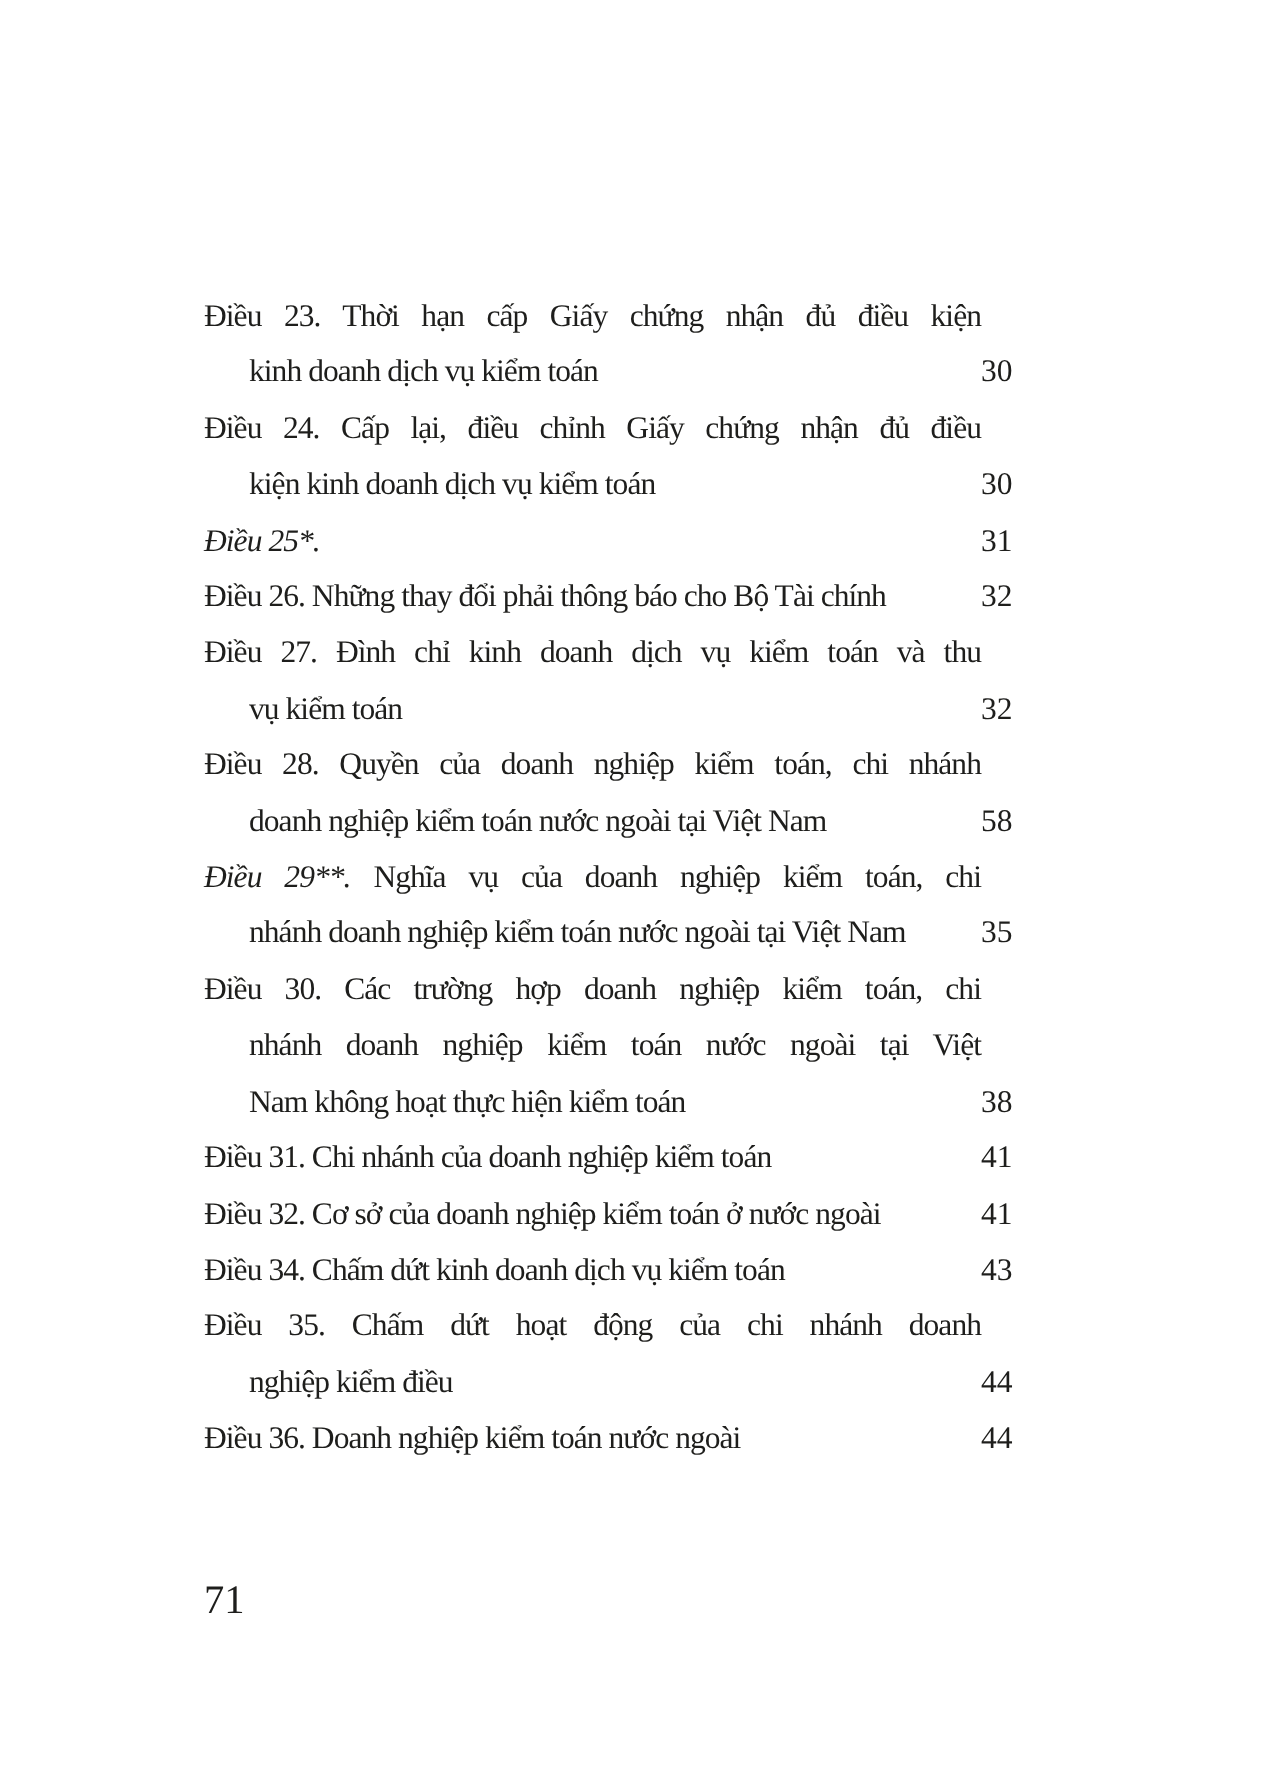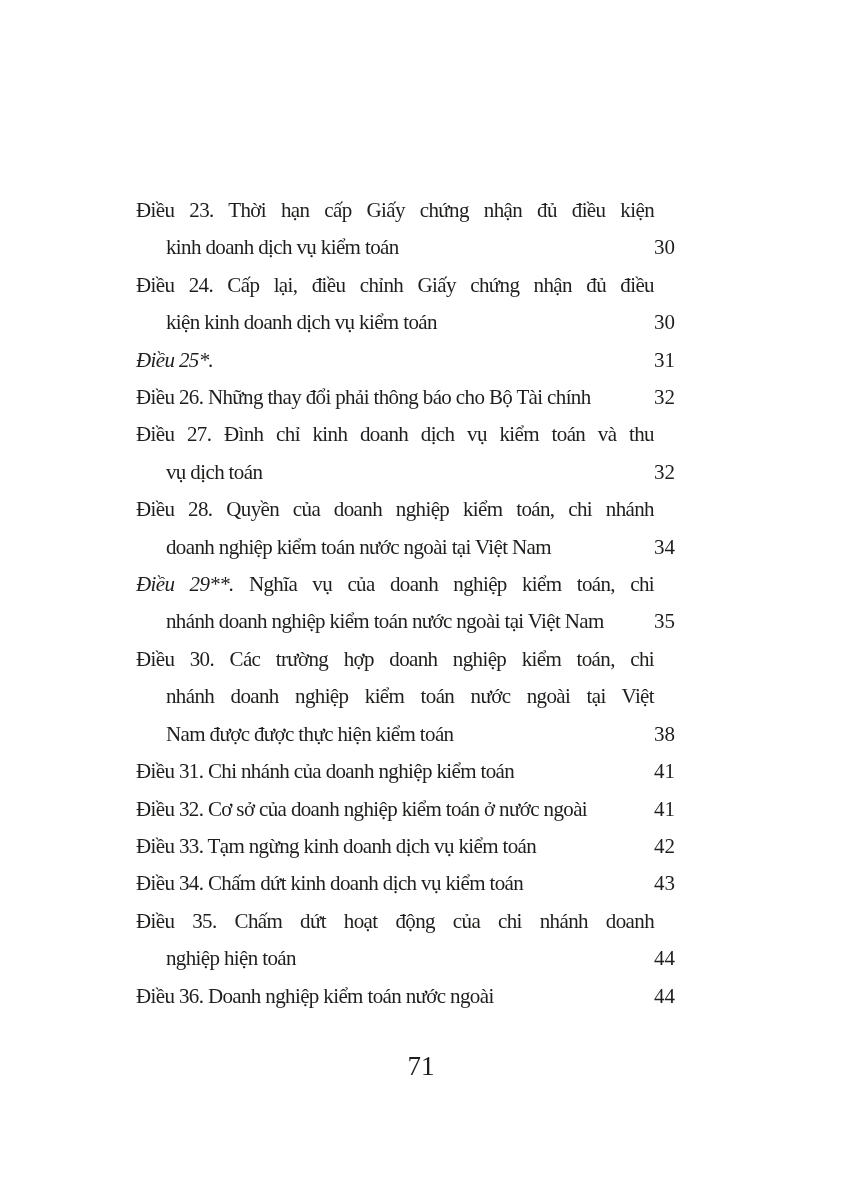--- a/index.html
+++ b/index.html
@@ -49,21 +49,21 @@
     flex: 0 0 52px;
     text-align: left;
     letter-spacing: 0;
     line-height: 37.4px;
   }
   .folio {
     position: absolute;
     left: 136px;
     top: 1050px;
     width: 570px;
-    text-align: center;
+    text-align: left;
     font-size: 27px;
     line-height: 32px;
     letter-spacing: 0;
   }
 </style>
 </head>
 <body>
 
 <div class="sheet">
   <div class="toc">
@@ -93,82 +93,76 @@
   <div class="toc-entry">
     <div class="entry-lines">
           <div class="line last">Điều 26. Những thay đổi phải thông báo cho Bộ Tài chính</div>
         </div>
     <div class="entry-page">32</div>
   </div>
 
   <div class="toc-entry">
     <div class="entry-lines">
           <div class="line just">Điều 27. Đình chỉ kinh doanh dịch vụ kiểm toán và thu</div>
-          <div class="line cont last">vụ dịch toán</div>
+          <div class="line cont last">vụ kiểm toán</div>
         </div>
     <div class="entry-page">32</div>
   </div>
 
   <div class="toc-entry">
     <div class="entry-lines">
           <div class="line just">Điều 28. Quyền của doanh nghiệp kiểm toán, chi nhánh</div>
           <div class="line cont last">doanh nghiệp kiểm toán nước ngoài tại Việt Nam</div>
         </div>
-    <div class="entry-page">34</div>
+    <div class="entry-page">58</div>
   </div>
 
   <div class="toc-entry">
     <div class="entry-lines">
           <div class="line just"><em>Điều 29**.</em> Nghĩa vụ của doanh nghiệp kiểm toán, chi</div>
           <div class="line cont last">nhánh doanh nghiệp kiểm toán nước ngoài tại Việt Nam</div>
         </div>
     <div class="entry-page">35</div>
   </div>
 
   <div class="toc-entry">
     <div class="entry-lines">
           <div class="line just">Điều 30. Các trường hợp doanh nghiệp kiểm toán, chi</div>
           <div class="line cont just">nhánh doanh nghiệp kiểm toán nước ngoài tại Việt</div>
-          <div class="line cont last">Nam được được thực hiện kiểm toán</div>
+          <div class="line cont last">Nam không hoạt thực hiện kiểm toán</div>
         </div>
     <div class="entry-page">38</div>
   </div>
 
   <div class="toc-entry">
     <div class="entry-lines">
           <div class="line last">Điều 31. Chi nhánh của doanh nghiệp kiểm toán</div>
         </div>
     <div class="entry-page">41</div>
   </div>
 
   <div class="toc-entry">
     <div class="entry-lines">
           <div class="line last">Điều 32. Cơ sở của doanh nghiệp kiểm toán ở nước ngoài</div>
         </div>
     <div class="entry-page">41</div>
   </div>
 
-  <div class="toc-entry">
-    <div class="entry-lines">
-          <div class="line last">Điều 33. Tạm ngừng kinh doanh dịch vụ kiểm toán</div>
-        </div>
-    <div class="entry-page">42</div>
-  </div>
 
   <div class="toc-entry">
     <div class="entry-lines">
           <div class="line last">Điều 34. Chấm dứt kinh doanh dịch vụ kiểm toán</div>
         </div>
     <div class="entry-page">43</div>
   </div>
 
   <div class="toc-entry">
     <div class="entry-lines">
           <div class="line just">Điều 35. Chấm dứt hoạt động của chi nhánh doanh</div>
-          <div class="line cont last">nghiệp hiện toán</div>
+          <div class="line cont last">nghiệp kiểm điều</div>
         </div>
     <div class="entry-page">44</div>
   </div>
 
   <div class="toc-entry">
     <div class="entry-lines">
           <div class="line last">Điều 36. Doanh nghiệp kiểm toán nước ngoài</div>
         </div>
     <div class="entry-page">44</div>
   </div>

